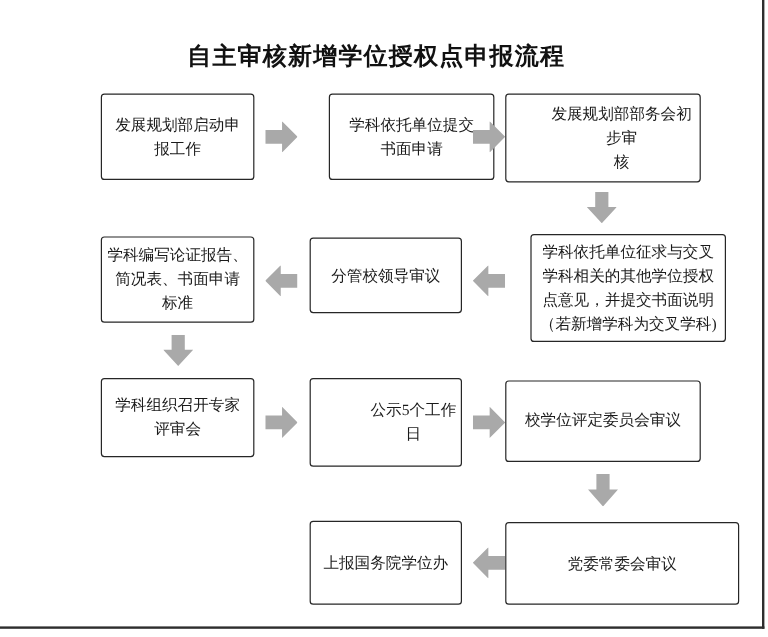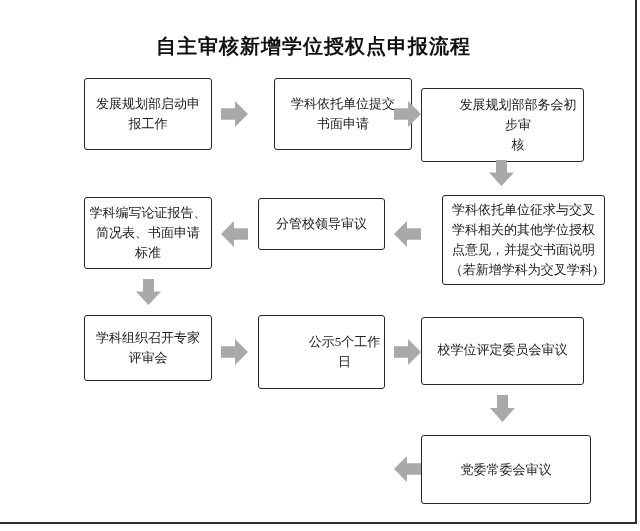--- a/index.html
+++ b/index.html
@@ -78,46 +78,47 @@
 <div class="canvas">
 
   <div class="page-title">自主审核新增学位授权点申报流程</div>
 
   <div class="node" style="left:84px;  top:78px;  width:128px; height:72px;">发展规划部启动申
 报工作</div>
   <div class="arrow right" style="left:221px; top:101px; width:27px; height:26px;"></div>
   <div class="node" style="left:274px; top:78px;  width:138px; height:72px;">学科依托单位提交
 书面申请</div>
   <div class="arrow right" style="left:394px; top:101px; width:27px; height:26px;"></div>
-  <div class="node" style="left:421px; top:88px;  width:163px; height:74px;padding-left:33px;">发展规划部部务会初步审
+  <div class="node" style="left:421px; top:78px;  width:163px; height:74px;padding-left:33px;">发展规划部部务会初步审
 核</div>
 
   <div class="arrow down" style="left:489px; top:160px; width:25px; height:26px;"></div>
 
   <div class="node" style="left:442px; top:195px; width:163px; height:90px;">学科依托单位征求与交叉
 学科相关的其他学位授权
 点意见，并提交书面说明
 （若新增学科为交叉学科)</div>
   <div class="arrow left" style="left:394px; top:221px; width:27px; height:26px;"></div>
-  <div class="node" style="left:258px; top:198px; width:127px; height:52px;">分管校领导审议</div>
+  <div class="node" style="left:258px; top:198px; width:127px; height:63px;">分管校领导审议</div>
   <div class="arrow left" style="left:221px; top:221px; width:27px; height:26px;"></div>
   <div class="node" style="left:84px;  top:197px; width:128px; height:72px;">学科编写论证报告、
 简况表、书面申请
 标准</div>
 
   <div class="arrow down" style="left:136px; top:279px; width:25px; height:26px;"></div>
 
   <div class="node" style="left:84px;  top:315px; width:128px; height:66px;">学科组织召开专家
 评审会</div>
   <div class="arrow right" style="left:221px; top:339px; width:27px; height:26px;"></div>
   <div class="node" style="left:258px; top:315px; width:127px; height:74px;padding-left:48px;">公示5个工作日</div>
   <div class="arrow right" style="left:394px; top:339px; width:27px; height:26px;"></div>
   <div class="node" style="left:421px; top:317px; width:163px; height:68px;font-family:Liberation Mono, monospace;">校学位评定委员会审议</div>
 
   <div class="arrow down" style="left:490px; top:395px; width:25px; height:27px;"></div>
 
-  <div class="node" style="left:421px; top:435px; width:170px; height:69px;">党委常委会审议</div>
+  <div class="node" style="left:421px; top:435px; width:195px; height:69px;">党委常委会审议</div>
   <div class="arrow left" style="left:394px; top:456px; width:27px; height:26px;"></div>
+  <div class="node" style="left:258px; top:434px; width:127px; height:70px;">上报国务院学位办</div>
 
   <div class="edge-right"></div>
   <div class="edge-bottom"></div>
 
 </div>
 
 </body></html>

